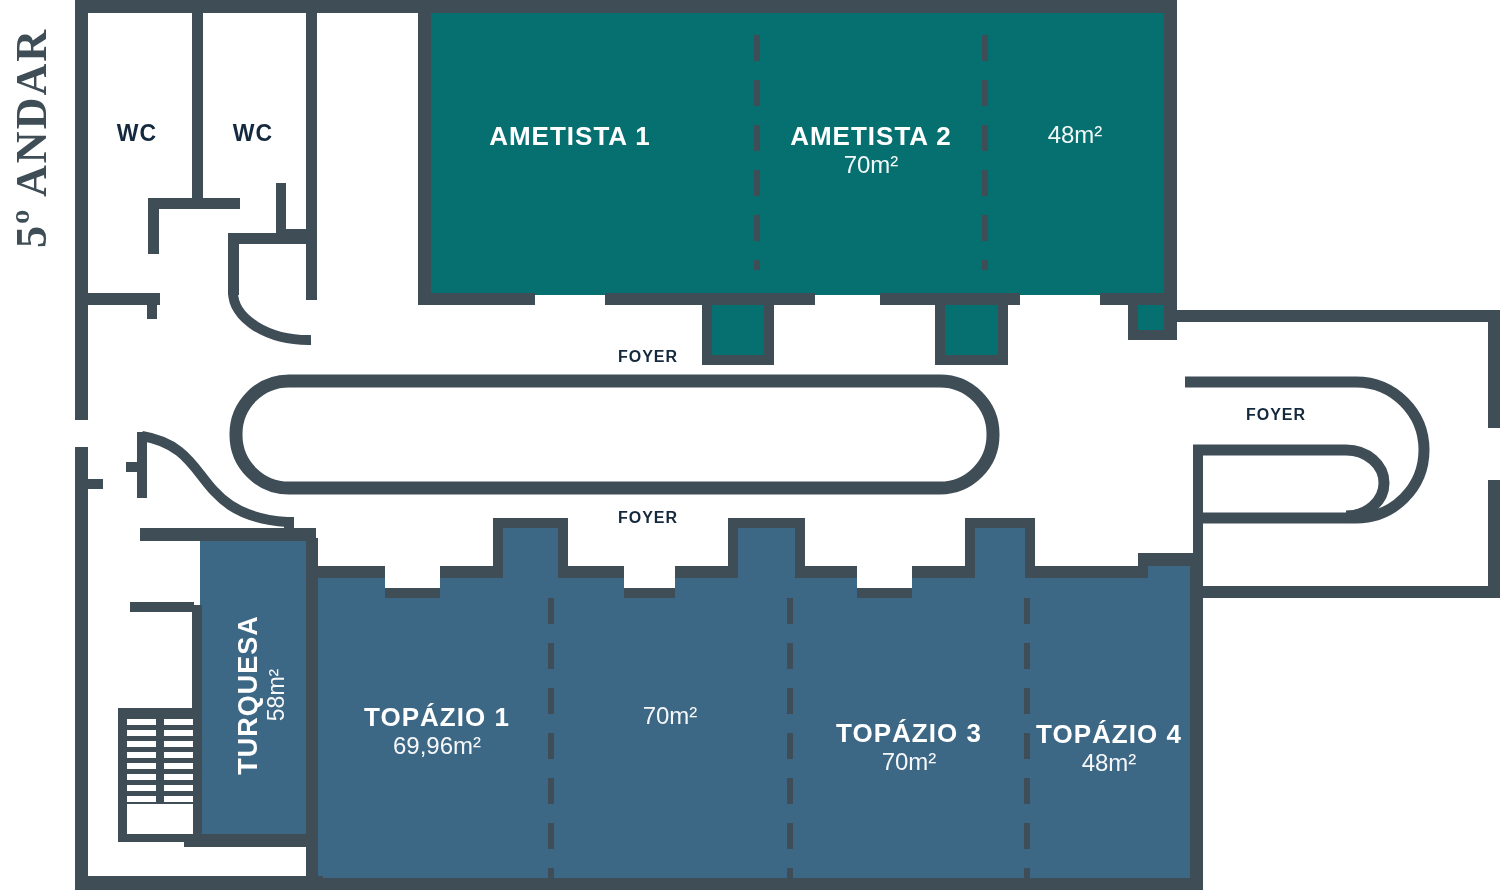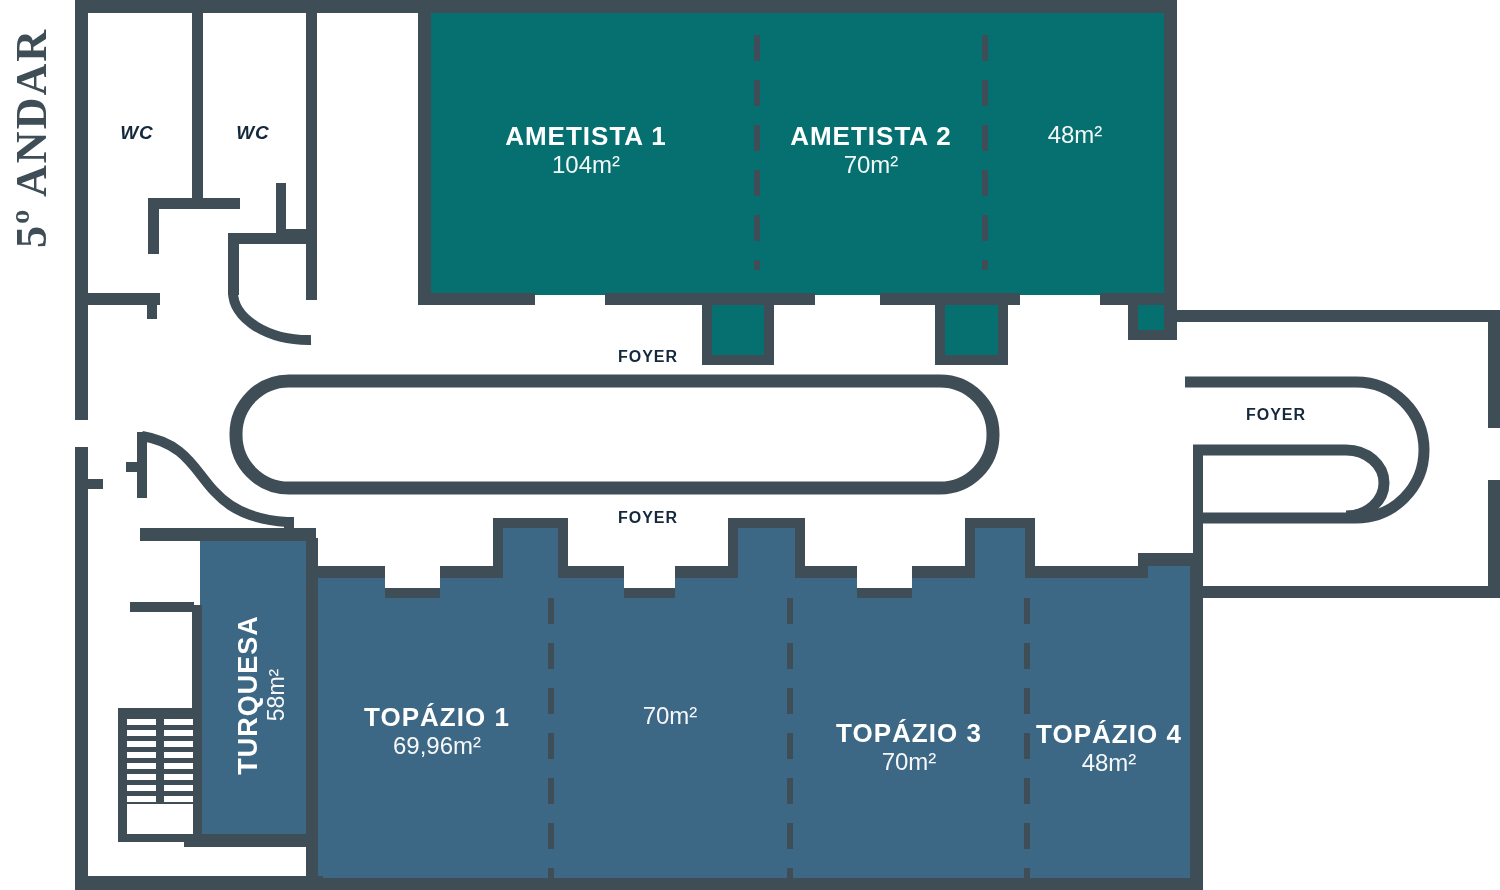--- a/index.html
+++ b/index.html
@@ -13,21 +13,21 @@
   .fill-layer{position:absolute;left:0;top:0;width:100%;height:100%;z-index:1;}
   .room-fill{position:absolute;}
   .teal-fill{background:var(--teal);}
   .blue-fill{background:var(--blue);}
   .labels{position:absolute;left:0;top:0;width:100%;height:100%;z-index:3;}
   .room-label{position:absolute;text-align:center;color:var(--roomtext);}
   .room-name{font-size:26px;font-weight:bold;letter-spacing:1px;line-height:30px;}
   .room-area{font-size:24px;font-weight:400;line-height:27px;opacity:.95;}
   .nav-label{position:absolute;text-align:center;color:var(--navy);
              font-weight:bold;font-size:16px;letter-spacing:1px;line-height:26px;}
-  .wc-label{font-size:19px;font-style:italic;}
+  .wc-label{font-size:23px;}
   .floor-title{position:absolute;left:-100px;top:116px;width:264px;height:44px;
                transform:rotate(-90deg);text-align:center;color:var(--wall);
                font-family:"Liberation Serif",serif;font-weight:bold;font-size:44px;
                letter-spacing:2px;line-height:44px;white-space:nowrap;}
   .turquesa-label{position:absolute;left:112px;top:667px;width:300px;height:56px;
                   transform:rotate(-90deg);text-align:center;color:var(--roomtext);}
   .turquesa-label .room-name{font-size:27px;line-height:29px;}
   .turquesa-label .room-area{font-size:23px;line-height:26px;}
   .w{fill:var(--wall);}
   .sw{stroke:var(--wall);fill:none;}
@@ -177,23 +177,22 @@
       <path class="sw" stroke-width="11" d="M 1193 450 H 1346 A 38 33 0 0 1 1346 516"></path>
     </g>
   </svg>
 
   <div class="labels">
     <div class="floor-title">5º ANDAR</div>
 
     <div class="nav-label wc-label" style="left:87px;top:120px;width:100px;">WC</div>
     <div class="nav-label wc-label" style="left:203px;top:120px;width:100px;">WC</div>
 
-    <div class="room-label" style="left:456px;top:121px;width:260px;">
+    <div class="room-label" style="left:440px;top:121px;width:260px;">
       <div class="room-name">AMETISTA 1</div>
-      <div class="room-area">104m²</div>
     </div>
     <div class="room-label" style="left:741px;top:121px;width:260px;">
       <div class="room-name">AMETISTA 2</div>
       <div class="room-area">70m²</div>
     </div>
     <div class="room-label" style="left:945px;top:121px;width:260px;">
       <div class="room-area">48m²</div>
     </div>
 
     <div class="nav-label" style="left:548px;top:344px;width:200px;">FOYER</div>

